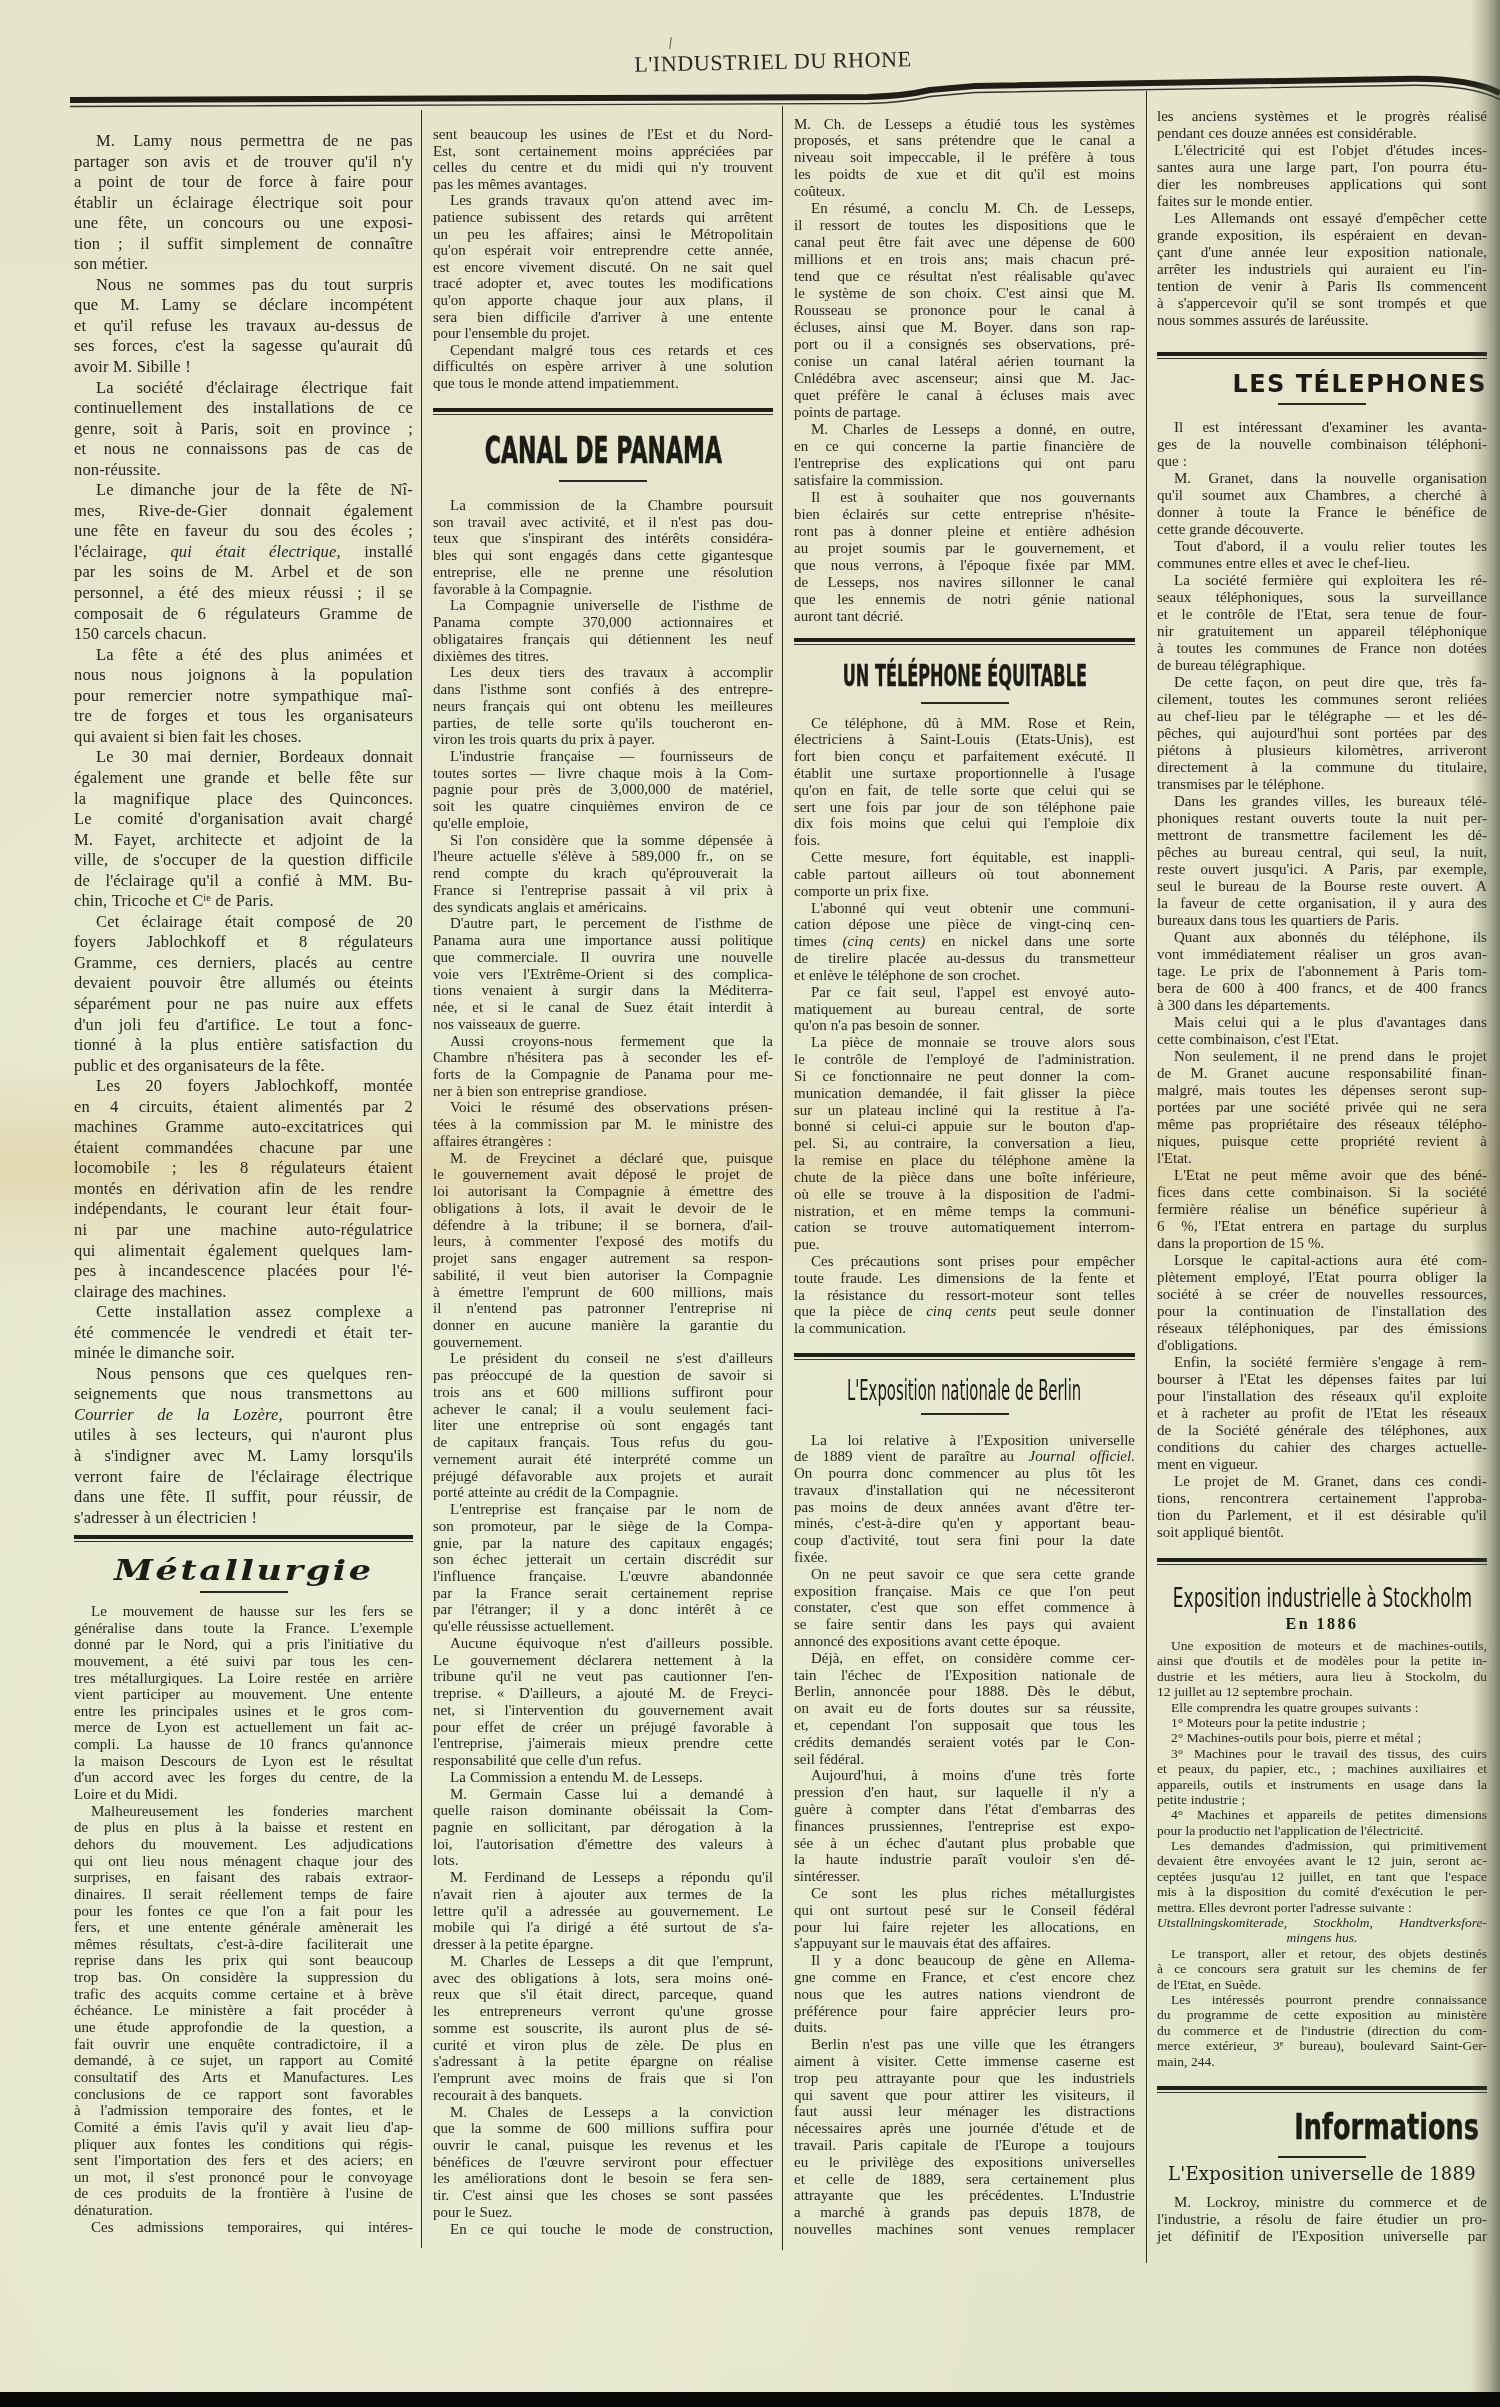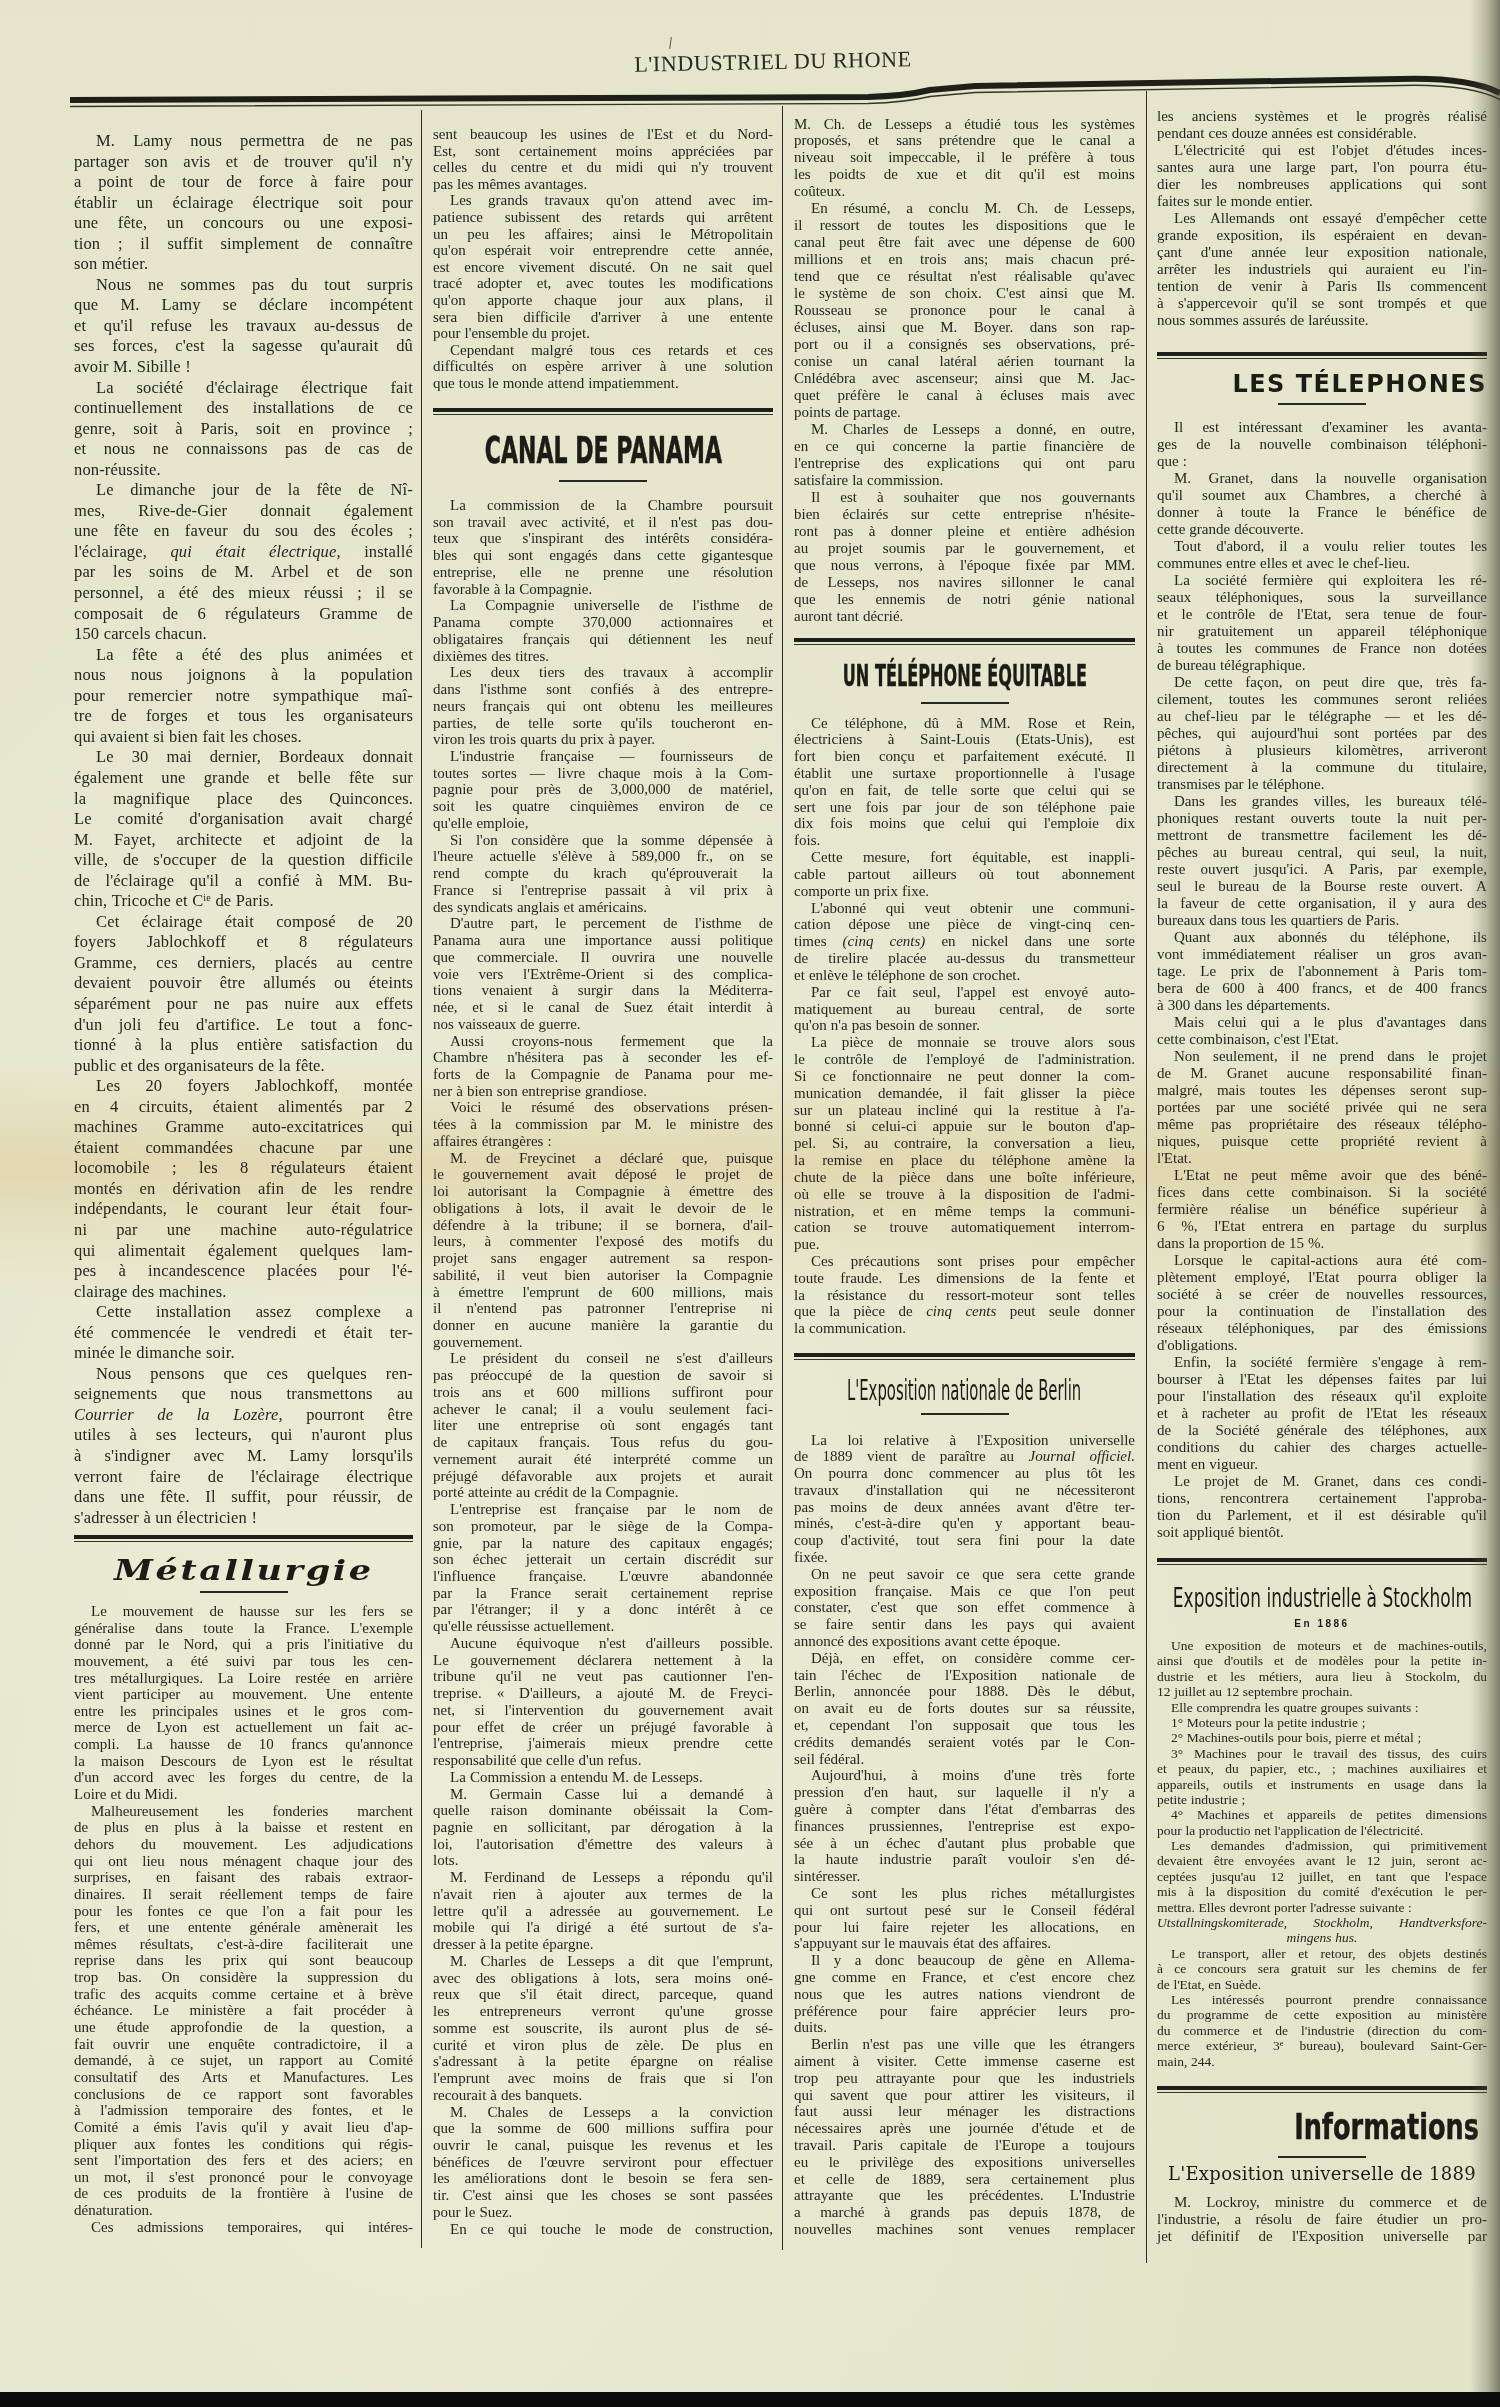--- a/index.html
+++ b/index.html
@@ -32,21 +32,21 @@
 .urule{position:absolute;width:88px;height:2px;background:#27261f;}
 .hd{position:absolute;display:flex;justify-content:center;align-items:center;white-space:nowrap;color:#1c1b16;height:44px;}
 .hd.sm{height:20px;}
 .hd>span{display:inline-block;line-height:1;}
 .h-metal>span{font-family:"DejaVu Serif",serif;font-weight:700;font-size:27px;letter-spacing:2px;transform:scaleX(1.3);}
 .h-canal>span{font-family:"DejaVu Sans",sans-serif;font-weight:700;font-size:38px;transform:scaleX(0.58);-webkit-text-stroke:0.6px #1c1b16;}
 .h-tel>span{font-family:"DejaVu Sans",sans-serif;font-weight:700;font-size:31px;transform:scaleX(0.52);-webkit-text-stroke:0.5px #1c1b16;}
 .h-berlin>span{font-family:"DejaVu Sans",sans-serif;font-weight:400;font-size:28px;transform:scaleX(0.53);}
 .h-teles>span{font-family:"DejaVu Sans",sans-serif;font-weight:700;font-size:24px;letter-spacing:1.5px;}
 .h-stock>span{font-family:"DejaVu Sans",sans-serif;font-weight:400;font-size:27px;transform:scaleX(0.63);}
-.h-en>span{font-family:Liberation Sans, sans-serif;font-weight:700;font-size:10px;letter-spacing:2.5px;}
+.h-en>span{font-family:Liberation Serif, serif;font-weight:700;font-size:16px;letter-spacing:2.5px;}
 .h-info>span{font-family:"DejaVu Sans",sans-serif;font-weight:700;font-size:35px;transform:scaleX(0.73);-webkit-text-stroke:0.5px #1c1b16;}
 .h-sub>span{font-family:"DejaVu Serif",serif;font-weight:400;font-size:18px;letter-spacing:0.3px;}
 .edge{position:absolute;left:1470px;top:0;width:30px;height:2407px;
   background:linear-gradient(to right, rgba(90,90,70,0), rgba(80,80,60,0.33) 60%, rgba(55,55,42,0.6));}
 .bottom-band{position:absolute;left:0;top:2392px;width:1500px;height:15px;background:#0a0a0a;}
 </style>
 </head>
 <body>
 
 <div id="page" style="--paper: #e4e5cb; --ink: #27261f;">

